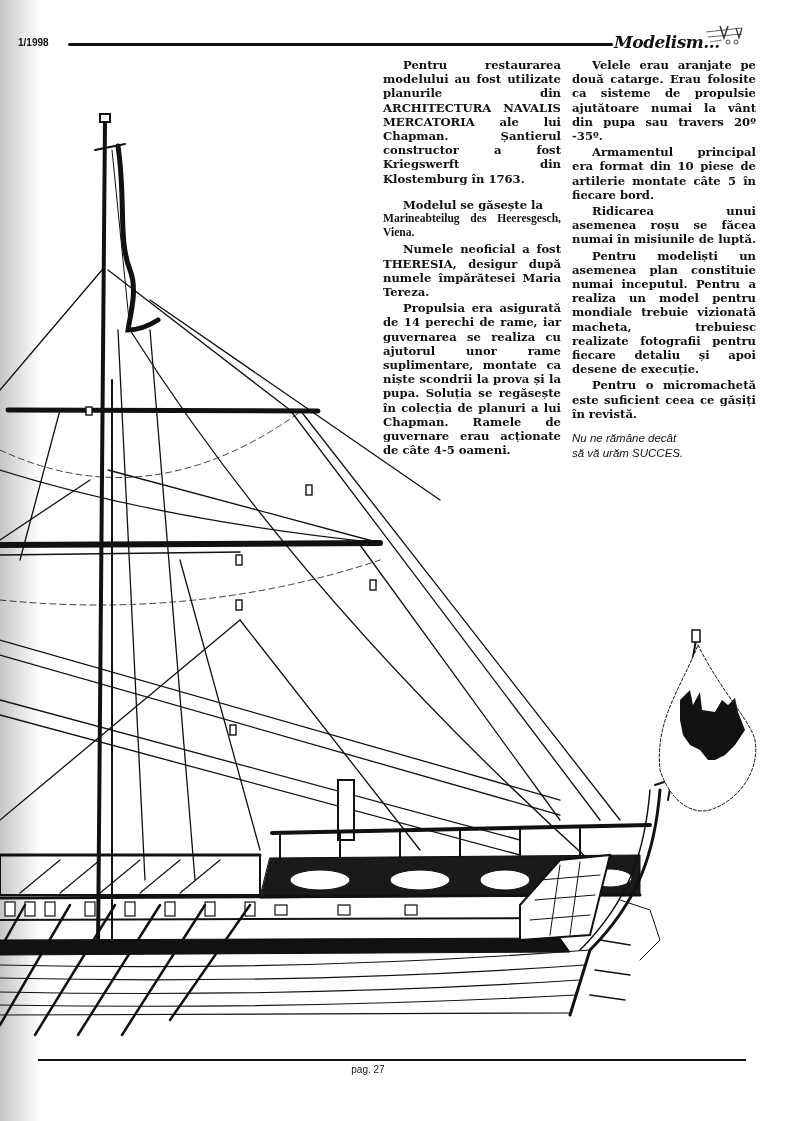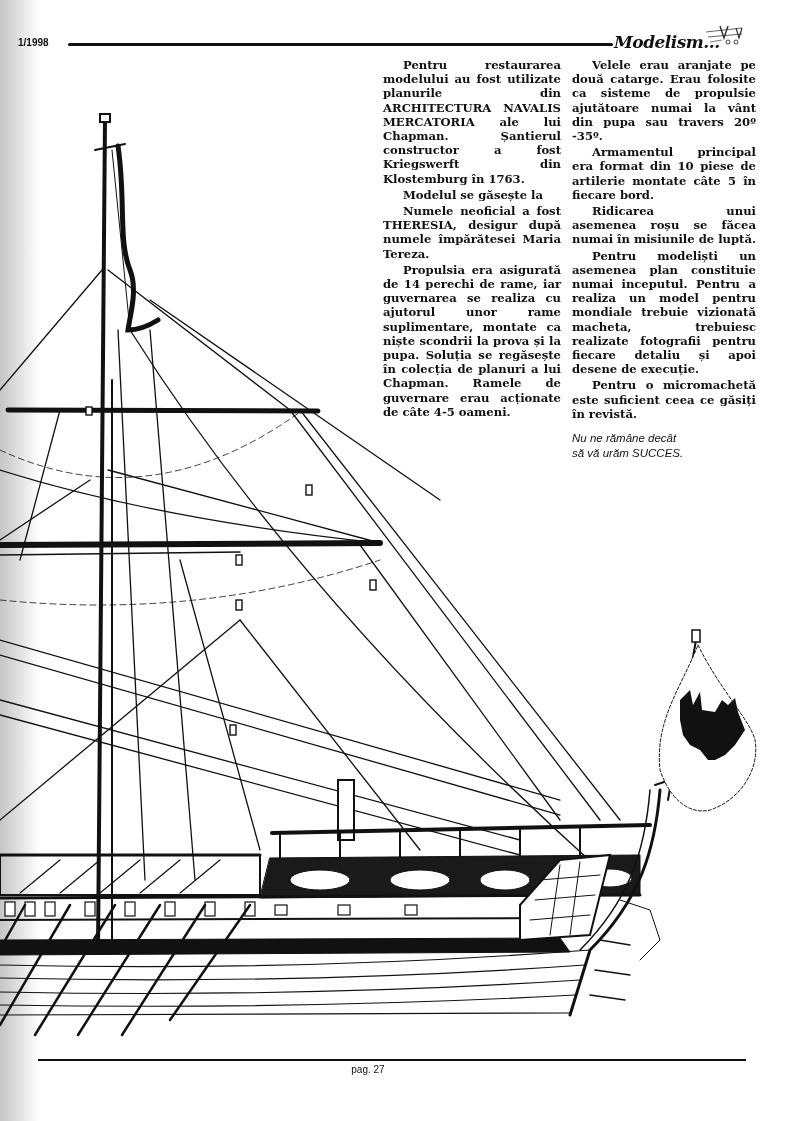--- a/index.html
+++ b/index.html
@@ -187,21 +187,22 @@
     <path d="M698 645 C 720 690, 750 720, 755 740 C 760 770, 740 800, 710 810 C 690 815, 670 800, 660 770 C 655 720, 680 690, 698 645 Z" fill="#fff" stroke-width="1" stroke-dasharray="3 2"></path>
   </g>
 
   <g fill="#111">
     <path d="M680 700 L690 690 L693 705 L700 692 L702 710 L715 712 L722 700 L728 705 L735 698 L738 712 L745 730 L735 745 L725 755 L715 760 L708 760 L700 750 L690 745 L683 735 L680 720 Z"></path>
   </g>
 </svg>
 
 <div class="col col1">
   <p>Pentru restaurarea modelului au fost utilizate planurile din ARCHITECTURA NAVALIS MERCATORIA ale lui Chapman. Șantierul constructor a fost Kriegswerft din Klostemburg în 1763.</p>
-  <p style="margin-top:2px">Modelul se găsește la</p>
+  <p style="margin-top:12px">Modelul se găsește la</p>
+  <p class="sans">Marineabteilug des Heeresgesch, Viena.</p>
   <p style="margin-top:2px">Numele neoficial a fost THERESIA, desigur după numele împărătesei Maria Tereza.</p>
   <p style="margin-top:2px">Propulsia era asigurată de 14 perechi de rame, iar guvernarea se realiza cu ajutorul unor rame suplimentare, montate ca niște scondrii la prova și la pupa. Soluția se regăsește în colecția de planuri a lui Chapman. Ramele de guvernare erau acționate de câte 4-5 oameni.</p>
 </div>
 
 <div class="col col2">
   <p>Velele erau aranjate pe două catarge. Erau folosite ca sisteme de propulsie ajutătoare numai la vânt din pupa sau travers 20º -35º.</p>
   <p style="margin-top:2px">Armamentul principal era format din 10 piese de artilerie montate câte 5 în fiecare bord.</p>
   <p style="margin-top:2px">Ridicarea unui asemenea roșu se făcea numai în misiunile de luptă.</p>
   <p style="margin-top:2px">Pentru modeliști un asemenea plan constituie numai inceputul. Pentru a realiza un model pentru mondiale trebuie vizionată macheta, trebuiesc realizate fotografii pentru fiecare detaliu și apoi desene de execuție.</p>
   <p style="margin-top:2px">Pentru o micromachetă este suficient ceea ce găsiți în revistă.</p>

